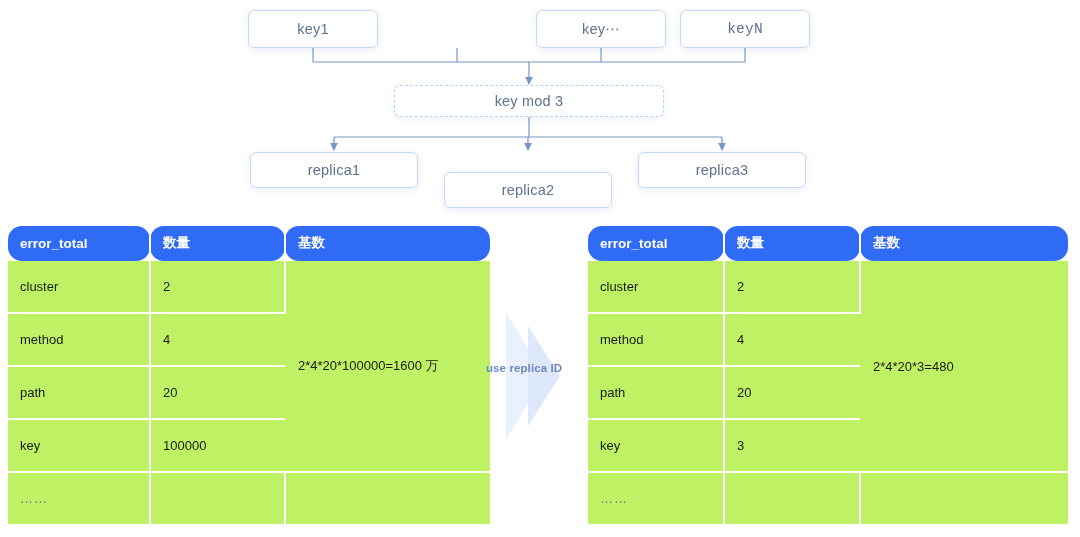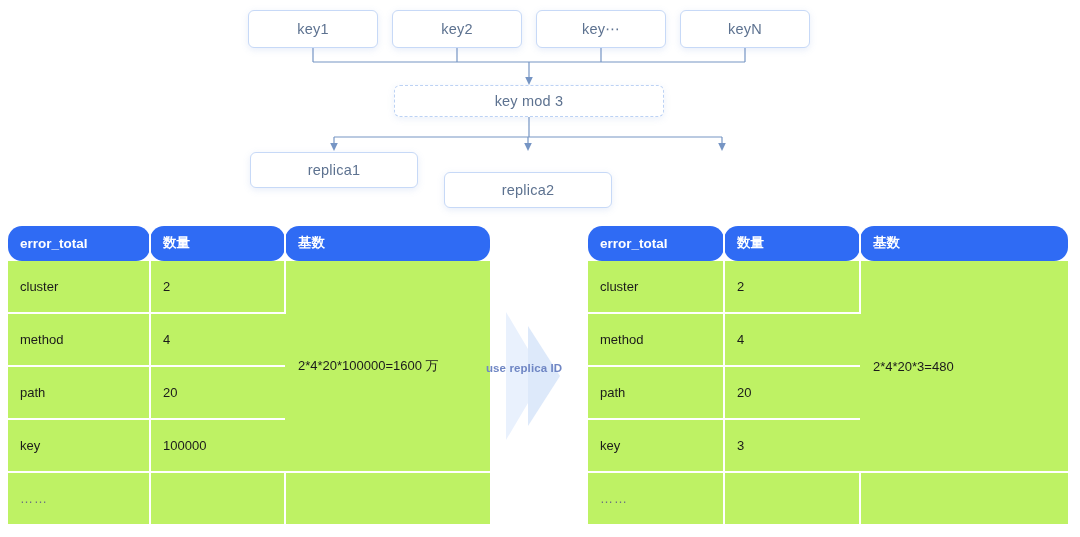--- a/index.html
+++ b/index.html
@@ -38,21 +38,21 @@
     box-shadow: 0 2px 7px rgba(110,150,220,.17);
   }
   .node.dashed {
     border: 1px dashed #bcd2f4;
     box-shadow: 0 2px 7px rgba(110,150,220,.13);
   }
   .key-node { top: 10px; width: 130px; height: 38px; }
   #key-1 { left: 248px; }
   #key-2 { left: 392px; }
   #key-3 { left: 536px; }
-  #key-4 { left: 680px; }
+  #key-4 { left: 680px; font-family: Liberation Mono, monospace; }
 
   #mod-node {
     left: 394px;
     top: 85px;
     width: 270px;
     height: 32px;
   }
 
   .replica-node { top: 152px; width: 168px; height: 36px; }
   #replica-1 { left: 250px; }
@@ -166,39 +166,39 @@
 
       <polygon points="334,151 330.2,143 337.8,143"></polygon>
       <polygon points="528,151 524.2,143 531.8,143"></polygon>
       <polygon points="722,151 718.2,143 725.8,143"></polygon>
     </g>
   </svg>
 
   <div class="node key-node" id="key-1">
     <span>key1</span>
   </div>
-  <div class="node key-node" id="key-2">
-    <span>key2</span>
-  </div>
   <div class="node key-node" id="key-3">
     <span>key⋯</span>
   </div>
   <div class="node key-node" id="key-4">
     <span>keyN</span>
   </div>
 
   <div class="node dashed" id="mod-node">
     <span>key mod 3</span>
   </div>
 
   <div class="node replica-node" id="replica-1">
     <span>replica1</span>
   </div>
   <div class="node replica-node" id="replica-2">
     <span>replica2</span>
+  </div>
+  <div class="node replica-node" id="replica-3">
+    <span>replica3</span>
   </div>
 </div>
 
 <table class="tbl" id="table-left">
   <colgroup>
       <col class="c1">
       <col class="c2">
       <col class="c3">
     </colgroup>
   <thead>

